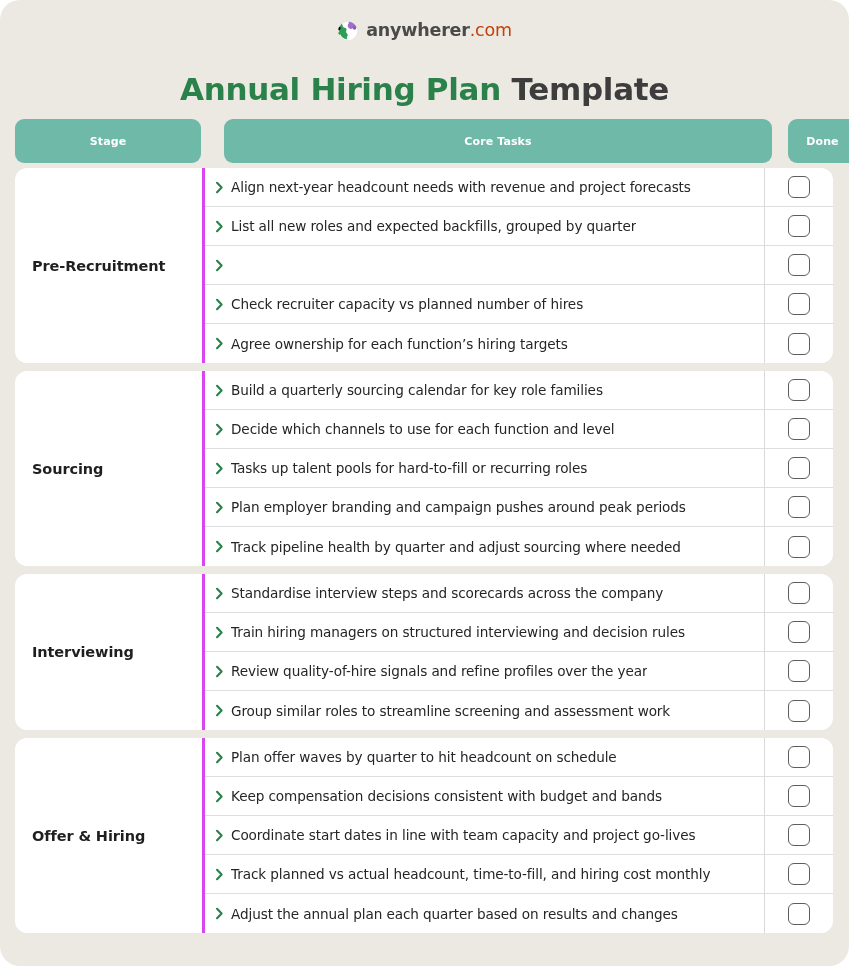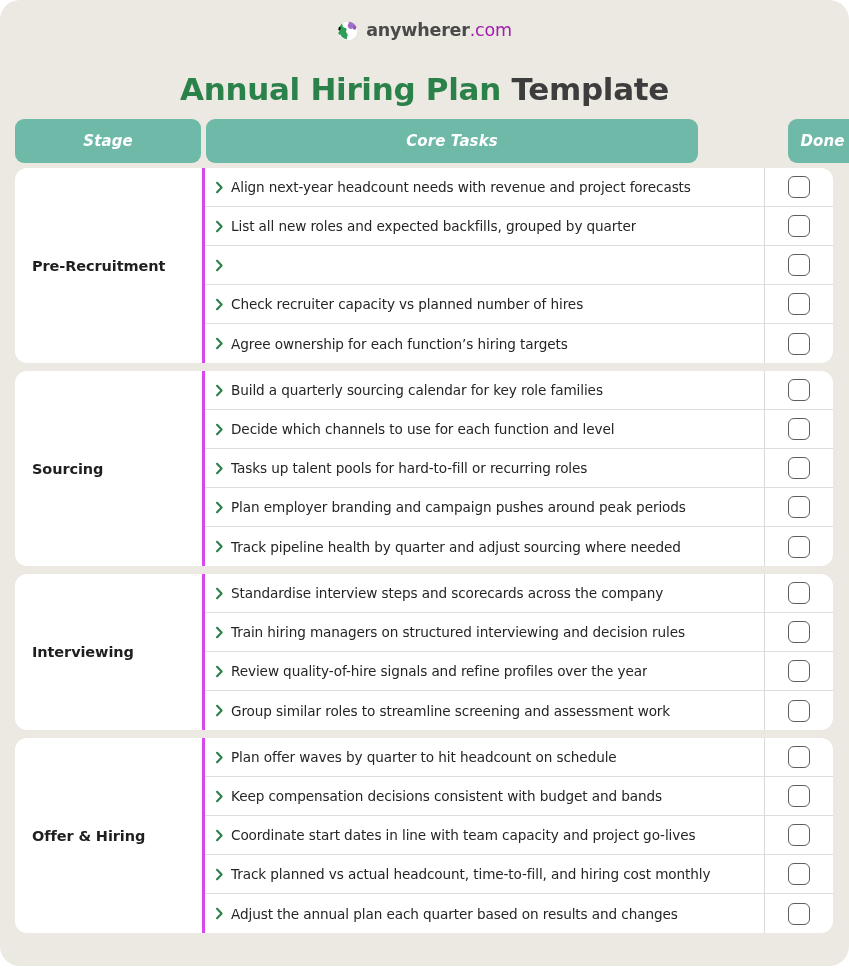--- a/index.html
+++ b/index.html
@@ -43,21 +43,21 @@
     font-size: 17.5px;
     letter-spacing: -0.2px;
     line-height: 1;
   }
   .brand-name {
     font-weight: bold;
     color: #4a4a4a;
   }
   .brand-tld {
     font-weight: normal;
-    color: #a21caf;
+    color: #c2410c;
     margin-top: 12px;
   }
 
   
   .title {
     text-align: center;
     margin: 12px;
     padding-top: 16px;
     font-size: 31px;
     font-weight: bold;
@@ -76,30 +76,29 @@
     width: 849px;
     height: 44px;
   }
   .pill {
     position: absolute;
     top: 0;
     height: 44px;
     background: #6fb9a9;
     border-radius: 9px;
     color: #ffffff;
-    font-size: 15px;
+    font-size: 11px;
     font-weight: bold;
     display: flex;
     align-items: center;
     justify-content: center;
     letter-spacing: 0.1px;
-    font-style: italic;
   }
   .pill-stage { left: 15px;  width: 186px; }
-  .pill-tasks { left: 206px; width: 492px; }
+  .pill-tasks { left: 224px; width: 548px; }
   .pill-done  { left: 764px; width: 69px; margin-left: 24px;  }
 
   
   .cards {
     position: absolute;
     left: 15px;
     top: 168px;
     width: 818px;
   }
   .card {

